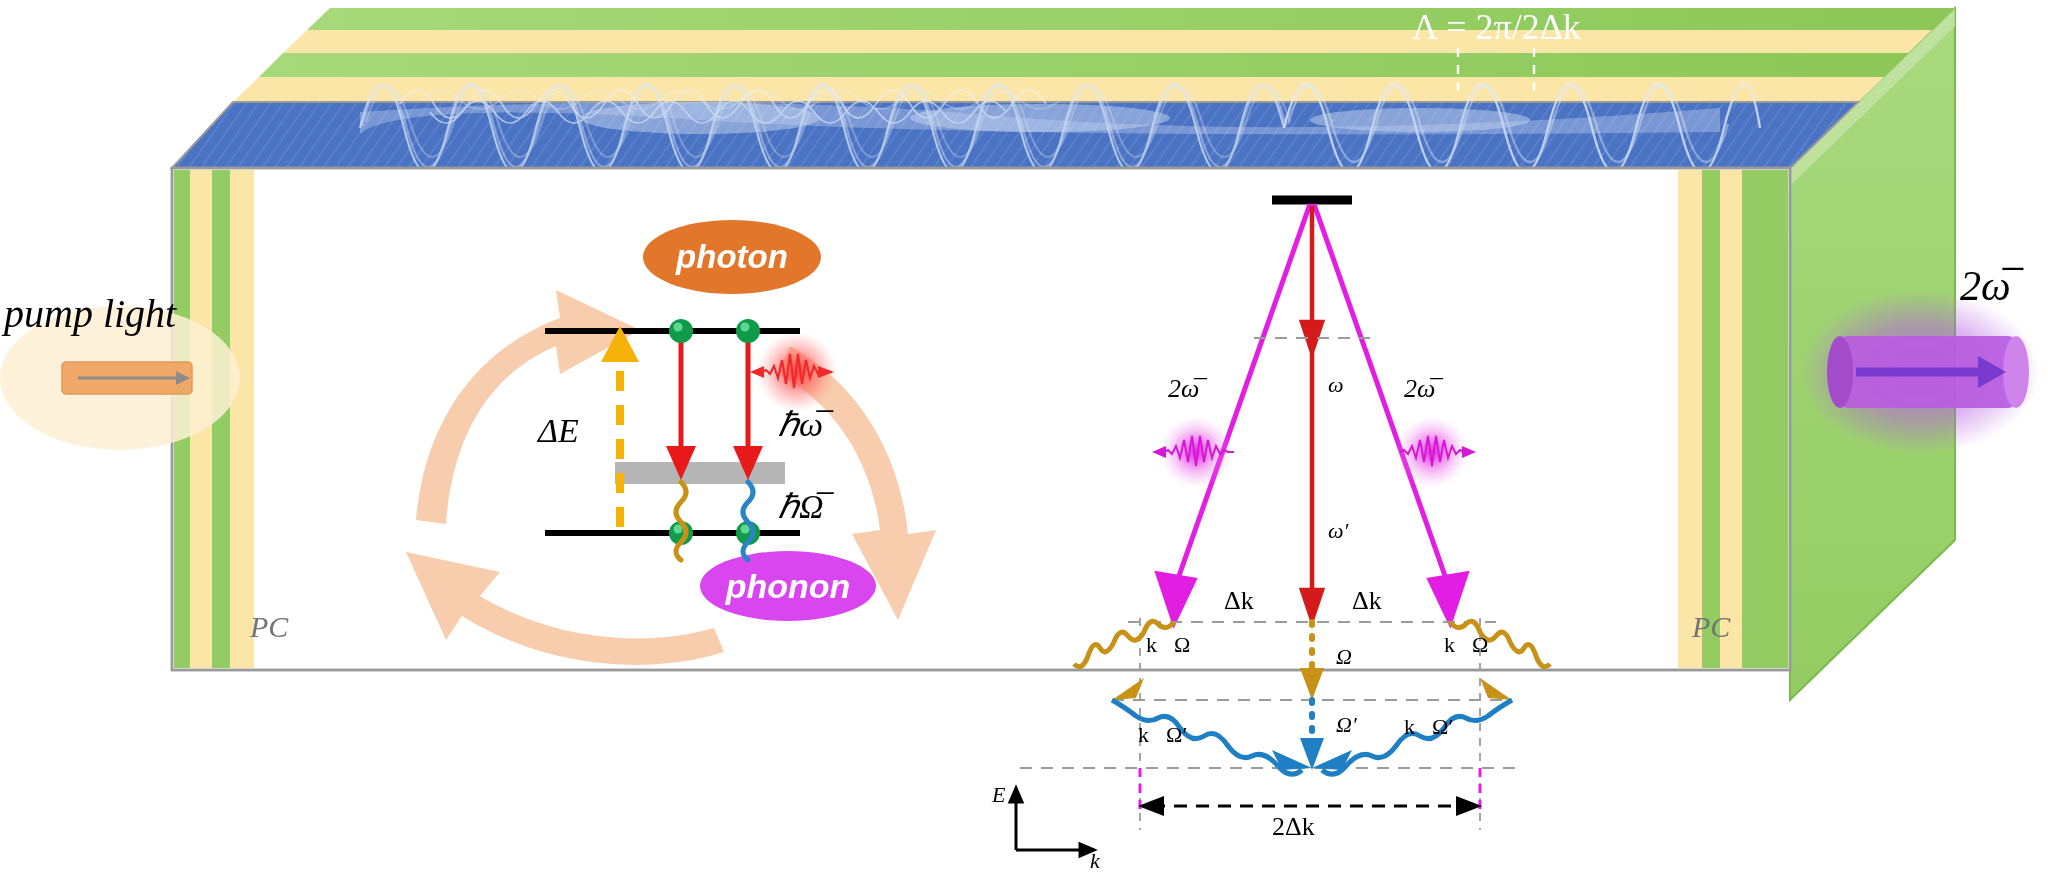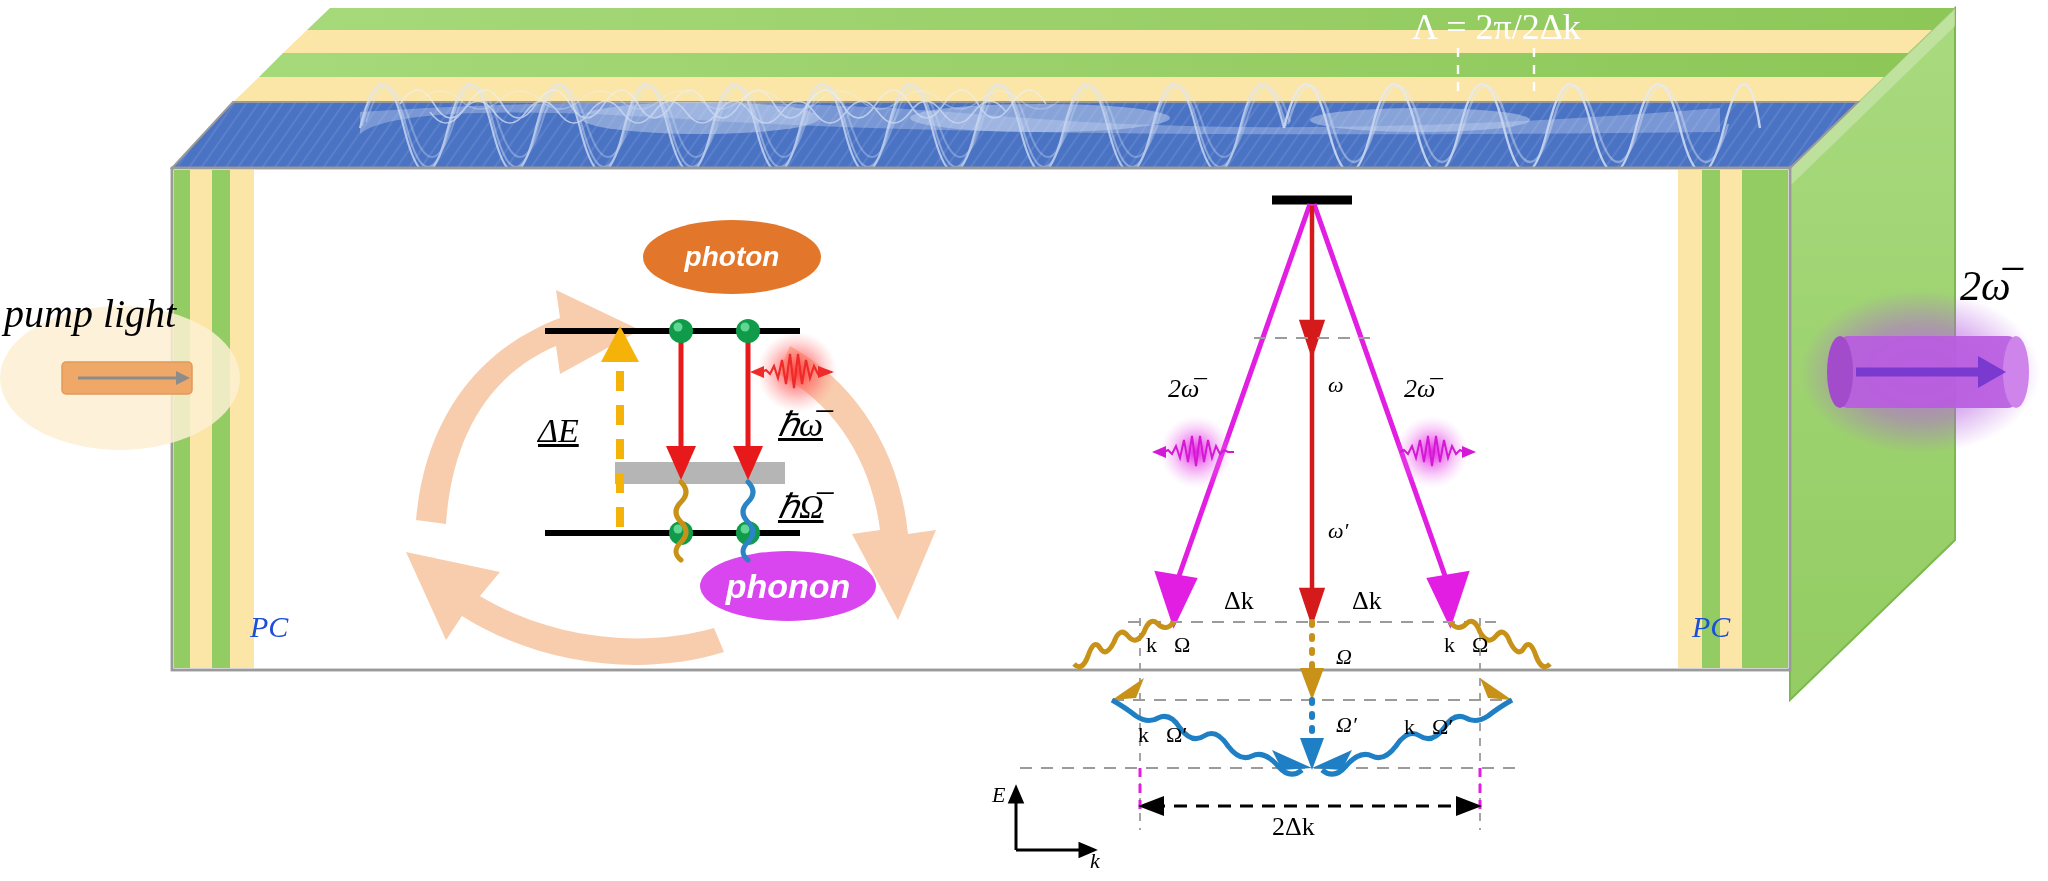--- a/index.html
+++ b/index.html
@@ -4,29 +4,29 @@
 <style>
   html,body{margin:0;padding:0;background:#fff;}
   body{width:2048px;height:881px;font-family:"Liberation Serif",serif;}
   #stage{position:relative;width:2048px;height:881px;overflow:hidden;background:#fff;padding-left:36px;}
   .abs{position:absolute;}
   
   svg.layer{position:absolute;left:0;top:0;width:2048px;height:881px;overflow:visible;}
   
   .mathi{font-family:"Liberation Serif",serif;font-style:italic;}
   .pumplabel{font-family:"Liberation Serif",serif;font-style:italic;font-weight:400;font-size:40px;color:#000;white-space:nowrap;}
-  .pclabel{font-family:"Liberation Serif",serif;font-style:italic;font-size:30px;color:#1d4ed8;}
+  .pclabel{font-family:"Liberation Serif",serif;font-style:italic;font-size:30px;color:#737373;}
   .lamlabel{font-family:"Liberation Serif",serif;font-size:36px;color:#fff;white-space:nowrap;}
   .outlabel{font-family:"Liberation Serif",serif;font-style:italic;font-size:42px;color:#000;white-space:nowrap;}
   .bubble{border-radius:50%;display:flex;align-items:center;justify-content:center;
           color:#fff;font-family:"Liberation Sans",sans-serif;font-style:italic;font-weight:700;}
-  .b-photon{background:#e2772b;width:178px;height:74px;font-size:28px;}
+  .b-photon{background:#e2772b;width:178px;height:74px;font-size:33px;}
   .b-electron{background:#00903f;width:196px;height:74px;font-size:36px;}
   .b-phonon{background:#d946ef;width:176px;height:70px;font-size:34px;}
-  .eqlbl{font-family:"Liberation Serif",serif;font-size:34px;color:#000;white-space:nowrap;text-decoration:underline;}
+  .eqlbl{font-family:"Liberation Serif",serif;font-size:34px;color:#000;white-space:nowrap;}
   .eqsm{font-family:"Liberation Serif",serif;font-size:26px;color:#000;white-space:nowrap;}
   .eqxs{font-family:"Liberation Serif",serif;font-size:22px;color:#000;white-space:nowrap;}
 </style>
 </head>
 <body>
 
 <div id="stage">
 
   <svg class="layer" viewBox="0 0 2048 881">
     <defs>

